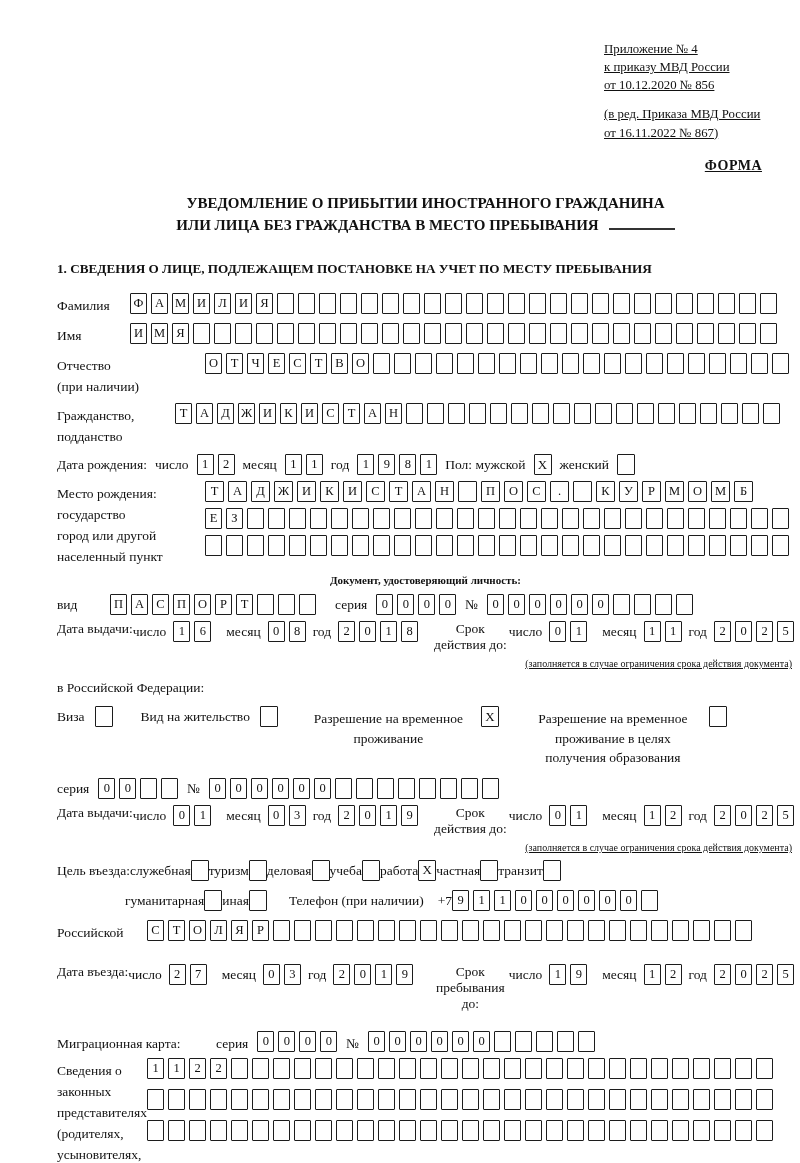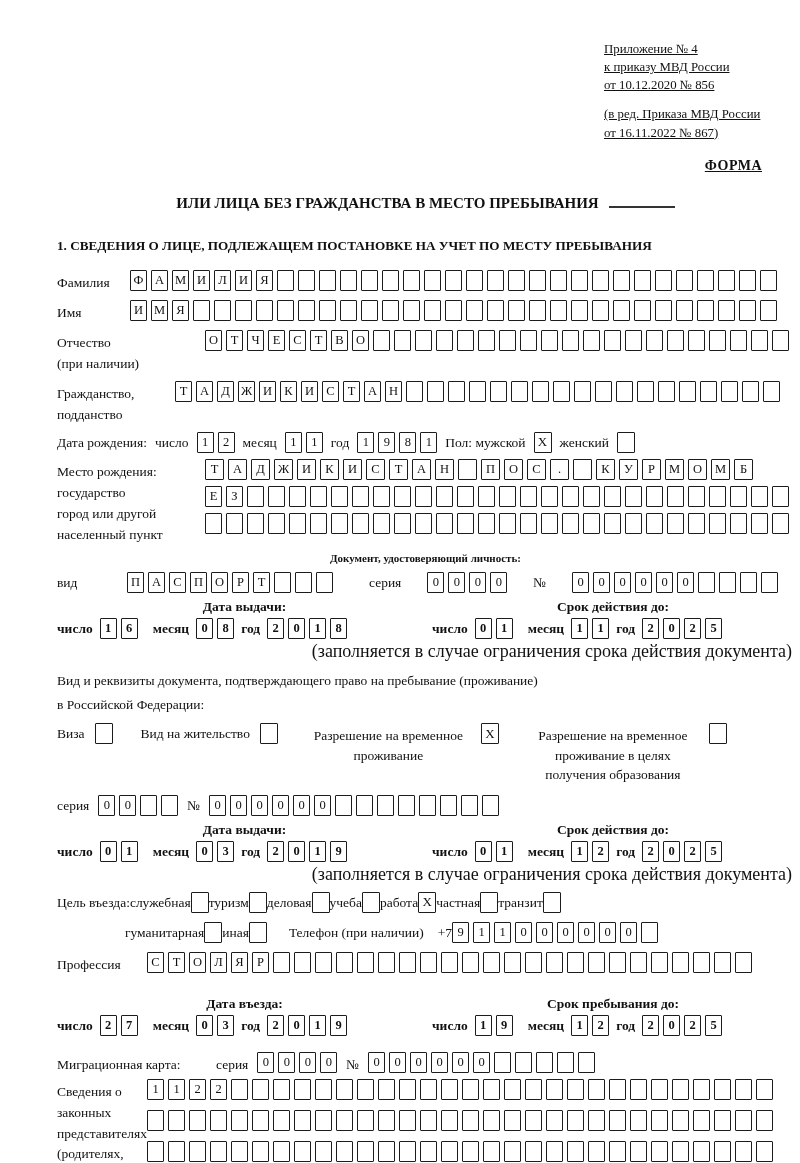--- a/index.html
+++ b/index.html
@@ -41,26 +41,26 @@
     display:inline-flex; align-items:center; justify-content:center;
     font-size:13px; background:#fff;
   }
   .dlabel { padding-top:3px; flex:none; }
 
   
   .doc-section-title { text-align:center; font-weight:bold; font-size:11px; margin:4px 0 8px 0; }
 
   
   .date-pair { display:flex; margin-bottom:2px; }
-  .dp-col { display:flex; flex-direction:column;font-weight:bold; }
+  .dp-col { display:flex; flex-direction:row; }
   .dp-left { width:375px; }
   .dp-right { flex:1; }
   .dp-title { text-align:center; margin-bottom:3px; }
   .dp-row { display:flex; align-items:flex-start; gap:7px; }
-  .note-right { text-align:right; font-size:18px; padding-right:2px; margin:1px 0 7px 0; }
+  .note-right { text-align:right; font-size:10px; padding-right:2px; margin:1px 0 7px 0;text-decoration:underline; }
 
   
   .intro-line { line-height:1.8; }
   .options-row { display:flex; align-items:flex-start; gap:10px; margin:6px 0 10px 0; }
   .opt-label-multi { text-align:center; line-height:1.45; }
   .opt-2line { width:165px; }
   .opt-3line { width:172px; }
   .gap18 { width:8px; flex:none; }
 
   
@@ -79,20 +79,21 @@
       <div>от 10.12.2020 № 856</div>
       <div class="edition">
         <div>(в ред. Приказа МВД России</div>
         <div>от 16.11.2022 № 867)</div>
       </div>
     </div>
     <div class="forma">ФОРМА</div>
   </div>
 
   <div class="doc-title">
+    <div>УВЕДОМЛЕНИЕ О ПРИБЫТИИ ИНОСТРАННОГО ГРАЖДАНИНА</div>
     <div>
       <span>ИЛИ ЛИЦА БЕЗ ГРАЖДАНСТВА В МЕСТО ПРЕБЫВАНИЯ</span><span class="title-underline"></span>
     </div>
   </div>
 
   <div class="section-title">1. СВЕДЕНИЯ О ЛИЦЕ, ПОДЛЕЖАЩЕМ ПОСТАНОВКЕ НА УЧЕТ ПО МЕСТУ ПРЕБЫВАНИЯ</div>
 
   <div class="frow">
     <span class="flabel w73">Фамилия</span>
     <span class="cells">
@@ -359,21 +360,21 @@
           <span class="cell"></span>
           <span class="cell"></span>
           <span class="cell"></span>
           <span class="cell"></span>
         </span>
     </span>
   </div>
 
   <div class="doc-section-title">Документ, удостоверяющий личность:</div>
 
-  <div class="frow" style="gap:26px;">
+  <div class="frow" style="gap:9px;">
     <span class="dlabel" style="width:44px;">вид</span>
     <span class="cells">
         <span class="cell">П</span>
         <span class="cell">А</span>
         <span class="cell">С</span>
         <span class="cell">П</span>
         <span class="cell">О</span>
         <span class="cell">Р</span>
         <span class="cell">Т</span>
         <span class="cell"></span>
@@ -443,21 +444,20 @@
             <span class="cell">2</span>
             <span class="cell">0</span>
             <span class="cell">2</span>
             <span class="cell">5</span>
           </span>
       </div>
     </div>
   </div>
   <div class="note-right">(заполняется в случае ограничения срока действия документа)</div>
 
-  <div class="intro-line">Вид и реквизиты документа, подтверждающего право на пребывание (проживание)</div>
   <div class="intro-line">в Российской Федерации:</div>
 
   <div class="options-row">
     <span class="dlabel">Виза</span>
     <span class="checkbox"></span>
     <span class="gap18"></span>
     <span class="dlabel">Вид на жительство</span>
     <span class="checkbox"></span>
     <span class="gap18"></span>
     <span class="opt-label-multi opt-2line dlabel">Разрешение на временное проживание</span>
@@ -575,21 +575,21 @@
         <span class="cell">0</span>
         <span class="cell">0</span>
         <span class="cell">0</span>
         <span class="cell">0</span>
         <span class="cell">0</span>
         <span class="cell"></span>
       </span>
   </div>
 
   <div class="frow">
-    <span class="flabel w90">Профессия</span>
+    <span class="flabel w90">Российской</span>
     <span class="cells">
         <span class="cell">С</span>
         <span class="cell">Т</span>
         <span class="cell">О</span>
         <span class="cell">Л</span>
         <span class="cell">Я</span>
         <span class="cell">Р</span>
         <span class="cell"></span>
         <span class="cell"></span>
         <span class="cell"></span>

